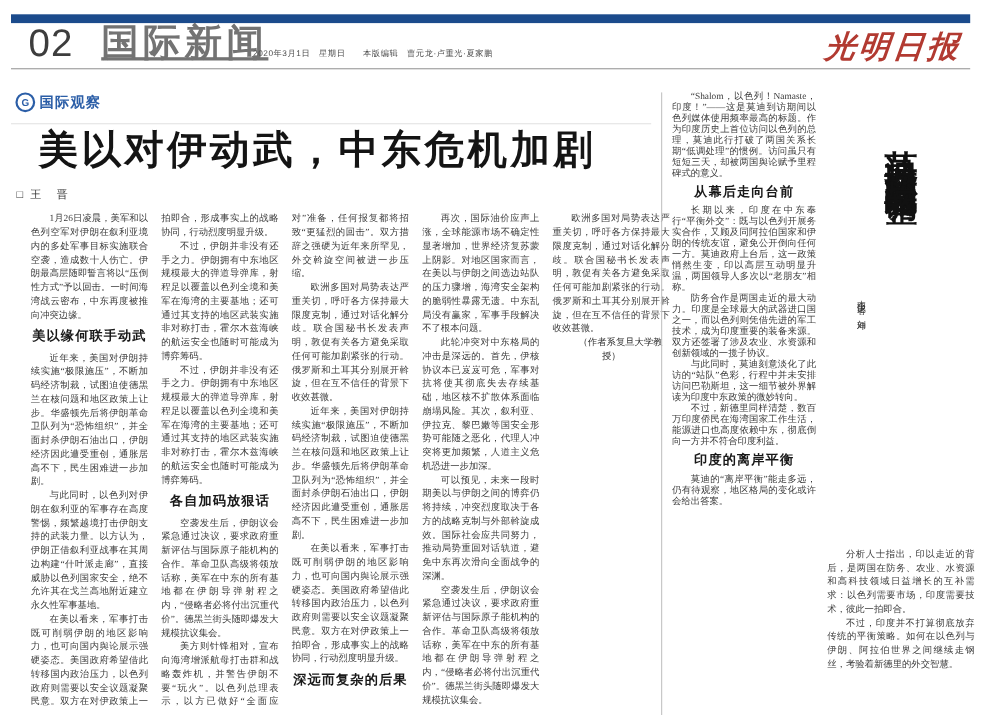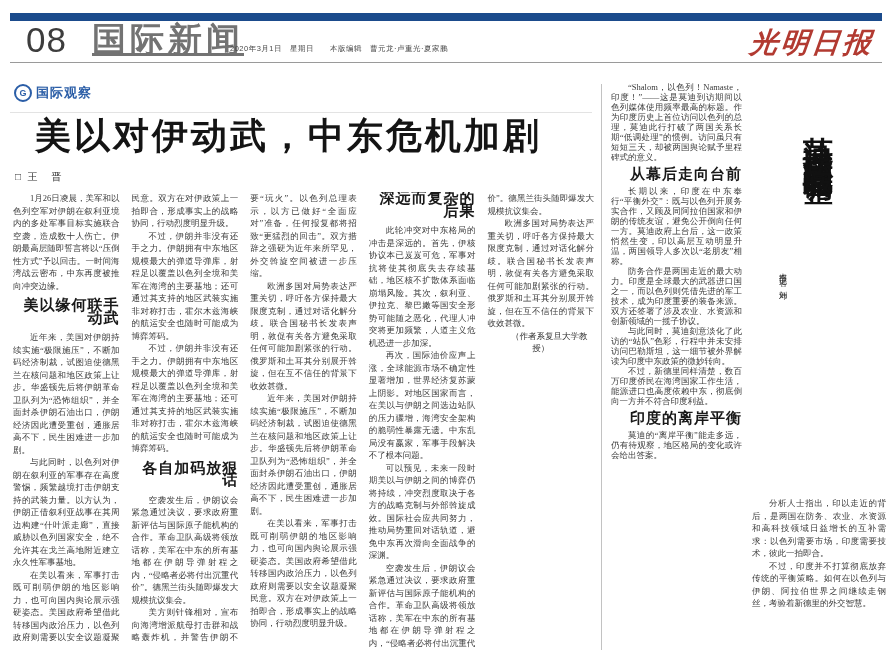--- a/index.html
+++ b/index.html
@@ -41,27 +41,27 @@
 
   .headline{
     position:absolute;left:12px;top:115px;width:582px;
     font-size:36px;line-height:42px;font-weight:900;color:#141414;letter-spacing:3px;
     white-space:nowrap;
     margin-left:23px;
   }
   .byline{position:absolute;left:15px;top:170px;font-size:10px;color:#333;letter-spacing:2px;}
 
   .bodycols{
-    position:absolute;left:13px;top:192px;width:581px;height:458px;
+    position:absolute;left:28px;top:192px;width:581px;height:458px;
     column-count:5;column-gap:12px;column-fill:auto;
     font-size:8.5px;line-height:12.5px;text-align:justify;color:#3a3a3a;overflow:hidden;
   }
   .bodycols p, .sidecolA p, .sidecolB p{margin:0;text-indent:2em;}
   .bodycols h4, .sidecolA h4{
-    margin:7px 0;font-size:15px;font-weight:700;text-align:right;color:#181818;
+    margin:7px 0;font-size:12px;font-weight:700;text-align:center;color:#181818;
     letter-spacing:1px;break-inside:avoid;text-indent:0;
   }
   .credit{text-align:center;text-indent:0;margin-top:5px;color:#2e2e2e;}
 
   .vdivider{position:absolute;left:601px;top:84px;width:1px;height:566px;background:#c2c2c2;}
 
   .sidecolA{
     position:absolute;left:611px;top:82px;width:131px;height:564px;
     font-size:8.5px;line-height:10px;text-align:justify;color:#3a3a3a;overflow:hidden;
   }
@@ -77,21 +77,21 @@
   .sidecolB{
     position:absolute;left:752px;top:497px;width:134px;height:153px;
     font-size:8.5px;line-height:12.5px;text-align:justify;color:#3a3a3a;overflow:hidden;
   }
 </style>
 </head>
 <body>
 
 <div class="topbar"></div>
 
-<div class="pagenum">08</div>
+<div class="pagenum">02</div>
 <div class="secttitle">国际新闻</div>
 <div class="dateline">2020年3月1日　星期日　　本版编辑　曹元龙·卢重光·夏家鹏</div>
 <div class="masthead">光明日报</div>
 <div class="hrule"></div>
 
 <div class="kicker">
   <span class="glogo">G</span>
   <span class="klabel">国际观察</span>
 </div>
 <div class="krule"></div>
@@ -107,22 +107,22 @@
   <p>在美以看来，军事打击既可削弱伊朗的地区影响力，也可向国内舆论展示强硬姿态。美国政府希望借此转移国内政治压力，以色列政府则需要以安全议题凝聚民意。双方在对伊政策上一拍即合，形成事实上的战略协同，行动烈度明显升级。</p>
   <p>不过，伊朗并非没有还手之力。伊朗拥有中东地区规模最大的弹道导弹库，射程足以覆盖以色列全境和美军在海湾的主要基地；还可通过其支持的地区武装实施非对称打击，霍尔木兹海峡的航运安全也随时可能成为博弈筹码。</p>
   <p>不过，伊朗并非没有还手之力。伊朗拥有中东地区规模最大的弹道导弹库，射程足以覆盖以色列全境和美军在海湾的主要基地；还可通过其支持的地区武装实施非对称打击，霍尔木兹海峡的航运安全也随时可能成为博弈筹码。</p>
   <h4>各自加码放狠话</h4>
   <p>空袭发生后，伊朗议会紧急通过决议，要求政府重新评估与国际原子能机构的合作。革命卫队高级将领放话称，美军在中东的所有基地都在伊朗导弹射程之内，“侵略者必将付出沉重代价”。德黑兰街头随即爆发大规模抗议集会。</p>
   <p>美方则针锋相对，宣布向海湾增派航母打击群和战略轰炸机，并警告伊朗不要“玩火”。以色列总理表示，以方已做好“全面应对”准备，任何报复都将招致“更猛烈的回击”。双方措辞之强硬为近年来所罕见，外交斡旋空间被进一步压缩。</p>
   <p>欧洲多国对局势表达严重关切，呼吁各方保持最大限度克制，通过对话化解分歧。联合国秘书长发表声明，敦促有关各方避免采取任何可能加剧紧张的行动。俄罗斯和土耳其分别展开斡旋，但在互不信任的背景下收效甚微。</p>
   <p>近年来，美国对伊朗持续实施“极限施压”，不断加码经济制裁，试图迫使德黑兰在核问题和地区政策上让步。华盛顿先后将伊朗革命卫队列为“恐怖组织”，并全面封杀伊朗石油出口，伊朗经济因此遭受重创，通胀居高不下，民生困难进一步加剧。</p>
   <p>在美以看来，军事打击既可削弱伊朗的地区影响力，也可向国内舆论展示强硬姿态。美国政府希望借此转移国内政治压力，以色列政府则需要以安全议题凝聚民意。双方在对伊政策上一拍即合，形成事实上的战略协同，行动烈度明显升级。</p>
   <h4>深远而复杂的后果</h4>
+  <p>再次，国际油价应声上涨，全球能源市场不确定性显著增加，世界经济复苏蒙上阴影。对地区国家而言，在美以与伊朗之间选边站队的压力骤增，海湾安全架构的脆弱性暴露无遗。中东乱局没有赢家，军事手段解决不了根本问题。</p>
   <p>此轮冲突对中东格局的冲击是深远的。首先，伊核协议本已岌岌可危，军事对抗将使其彻底失去存续基础，地区核不扩散体系面临崩塌风险。其次，叙利亚、伊拉克、黎巴嫩等国安全形势可能随之恶化，代理人冲突将更加频繁，人道主义危机恐进一步加深。</p>
-  <p>再次，国际油价应声上涨，全球能源市场不确定性显著增加，世界经济复苏蒙上阴影。对地区国家而言，在美以与伊朗之间选边站队的压力骤增，海湾安全架构的脆弱性暴露无遗。中东乱局没有赢家，军事手段解决不了根本问题。</p>
   <p>可以预见，未来一段时期美以与伊朗之间的博弈仍将持续，冲突烈度取决于各方的战略克制与外部斡旋成效。国际社会应共同努力，推动局势重回对话轨道，避免中东再次滑向全面战争的深渊。</p>
   <p>空袭发生后，伊朗议会紧急通过决议，要求政府重新评估与国际原子能机构的合作。革命卫队高级将领放话称，美军在中东的所有基地都在伊朗导弹射程之内，“侵略者必将付出沉重代价”。德黑兰街头随即爆发大规模抗议集会。</p>
   <p>欧洲多国对局势表达严重关切，呼吁各方保持最大限度克制，通过对话化解分歧。联合国秘书长发表声明，敦促有关各方避免采取任何可能加剧紧张的行动。俄罗斯和土耳其分别展开斡旋，但在互不信任的背景下收效甚微。</p>
   <p class="credit">（作者系复旦大学教授）</p>
 </div>
 
 <div class="vdivider"></div>
 
 <div class="sidecolA">
   <p>“Shalom，以色列！Namaste，印度！”——这是莫迪到访期间以色列媒体使用频率最高的标题。作为印度历史上首位访问以色列的总理，莫迪此行打破了两国关系长期“低调处理”的惯例。访问虽只有短短三天，却被两国舆论赋予里程碑式的意义。</p>

